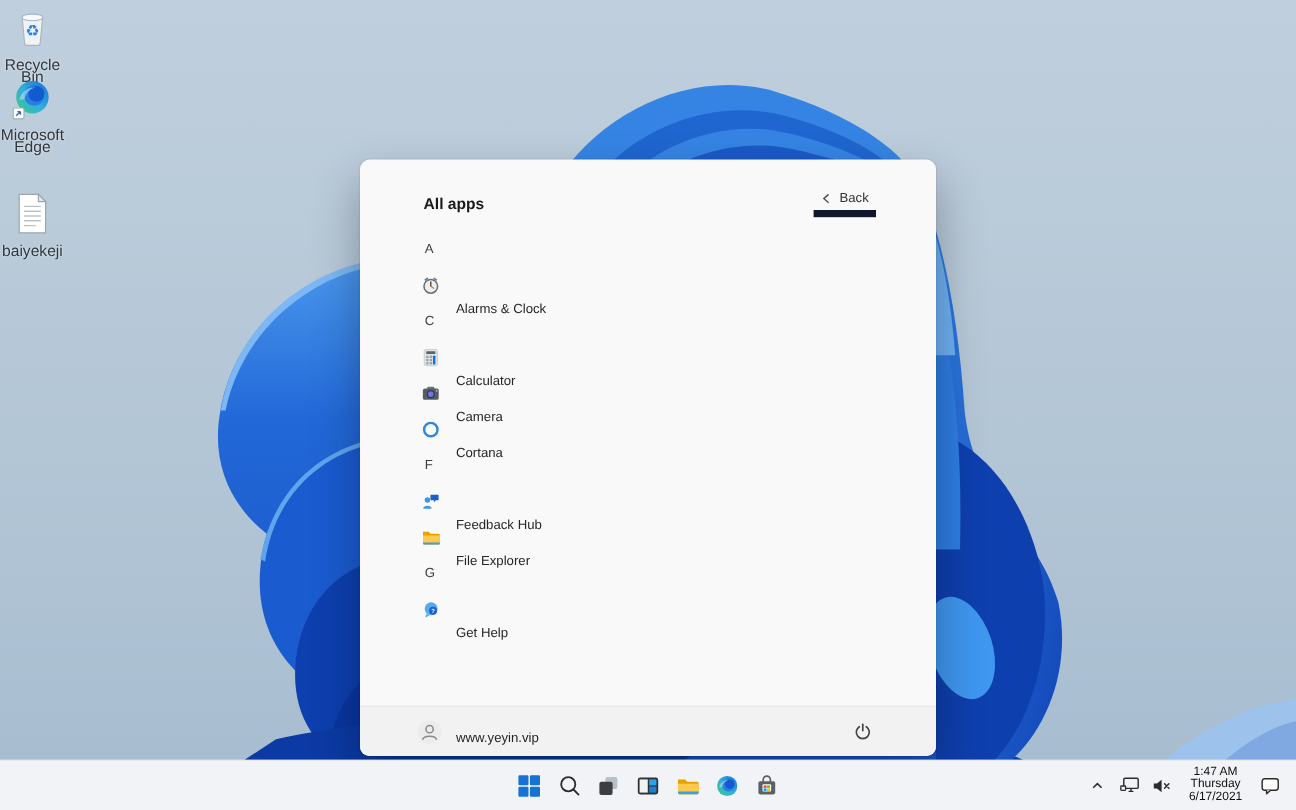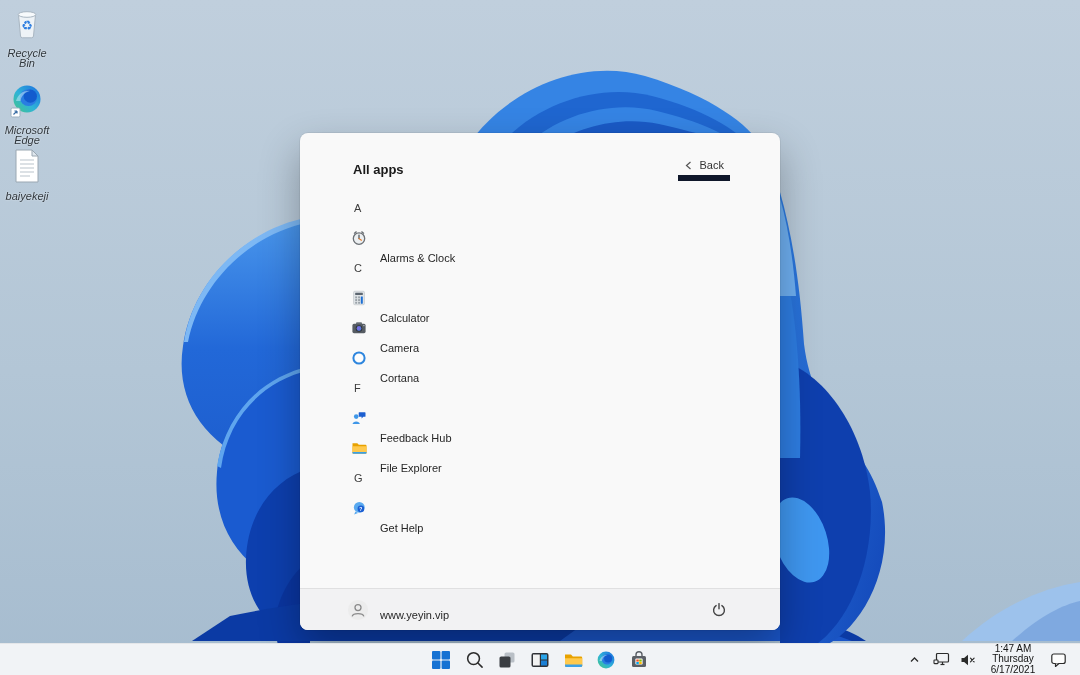--- a/index.html
+++ b/index.html
@@ -4,22 +4,22 @@
 <style>
   * { margin:0; padding:0; box-sizing:border-box; }
   html,body { width:1080px; height:675px; overflow:hidden; }
   body { font-family:"Liberation Sans", sans-serif; position:relative; background:#b4c6d6; }
 
   
   .wallpaper { position:absolute; inset:0; }
 
   
   .desktop-icon { position:absolute; width:54px; display:flex; flex-direction:column; align-items:center; gap:3px; cursor:default; }
-  .desktop-icon .dlabel { font-size:11px; line-height:10px; color:#30373d; text-align:center;
-    text-shadow:0 0 2px rgba(255,255,255,.75);font-style:italic; }
+  .desktop-icon .dlabel { font-size:13px; line-height:10px; color:#30373d; text-align:center;
+    text-shadow:0 0 2px rgba(255,255,255,.75); }
 
   
   .start-panel { position:absolute; left:300px; top:133px; width:480px; height:497px;
     background:#f9f9f9; border-radius:8px;
     box-shadow:0 18px 40px rgba(0,0,0,.30), 0 0 0 1px rgba(0,0,0,.05); }
   .panel-header { position:absolute; top:24px; left:53px; right:50px; height:24px;
     display:flex; justify-content:space-between; align-items:center; }
   .panel-title { font-size:13px; font-weight:bold; color:#1a1a1a;text-align:center; }
   .back-btn { display:flex; align-items:center; gap:7px; font-size:11px; color:#333;
     padding:2px 6px 4px 6px; border-bottom:6px solid #0f172a; cursor:pointer; }
@@ -31,21 +31,21 @@
   .app-label { font-size:11px; color:#262626;margin-top:40px; }
   .user-bar { position:absolute; left:0; right:0; bottom:0; height:42px;
     background:#f2f2f3; border-top:1px solid rgba(0,0,0,.07);
     border-radius:0 0 8px 8px; display:flex; align-items:center; padding:0 48px 0 47px; }
   .user-chip { display:flex; align-items:flex-end; cursor:pointer; }
   .user-name { font-size:11px; color:#262626; margin-left:11px; }
   .power-btn { margin-left:auto; width:26px; height:26px; display:flex; align-items:center;
     justify-content:center; border-radius:4px; cursor:pointer; }
 
   
-  .taskbar { position:absolute; left:0; right:0; bottom:0; height:32px;
+  .taskbar { position:absolute; left:0; right:0; bottom:0; height:42px;
     background:#f1f3f6; border-top:1px solid rgba(0,0,0,.05); }
   .tb-center { position:absolute; left:50%; transform:translateX(-50%); top:0; height:100%;
     display:flex; align-items:center; gap:7px; }
   .tb-btn { width:26px; height:26px; border-radius:4px; display:flex; align-items:center;
     justify-content:center; cursor:pointer; }
   .tray { position:absolute; right:10px; top:0; height:100%; display:flex; align-items:center; gap:3px; }
   .tray-btn { height:28px; min-width:24px; display:flex; align-items:center; justify-content:center;
     border-radius:4px; cursor:pointer; padding:0 2px; }
   .clock { font-size:10px; line-height:10.5px; color:#111; text-align:center; width:60px; }
 </style>
@@ -100,42 +100,42 @@
   <span>
     <svg width="34" height="36" viewBox="0 0 34 36">
       <path d="M8.5 10 L10.5 31 a2 2 0 0 0 2 1.8 h9 a2 2 0 0 0 2-1.8 L25.5 10 Z" fill="#eef3f7" stroke="#a9b6c2"></path>
       <ellipse cx="17" cy="9.5" rx="8.8" ry="2.8" fill="#f7fafc" stroke="#a9b6c2"></ellipse>
       <text x="17" y="25" font-size="13" fill="#2f7fe0" text-anchor="middle">♻</text>
     </svg>
   </span>
   <span class="dlabel">Recycle Bin</span>
 </div>
 
-<div class="desktop-icon" style="left:0;top:84px">
+<div class="desktop-icon" style="left:0;top:66px">
   <span>
     <svg width="34" height="34" viewBox="0 0 34 34">
       <defs>
         <linearGradient id="eg2" x1="0" y1="1" x2="1" y2="0">
           <stop offset="0" stop-color="#45c684"></stop>
             <stop offset=".45" stop-color="#2fb3d8"></stop>
             <stop offset="1" stop-color="#1b6ce0"></stop>
         </linearGradient>
       </defs>
       <circle cx="17" cy="15" r="13.5" fill="url(#eg2)"></circle>
       <circle cx="18.5" cy="13.5" r="8.6" fill="#2a7de1"></circle>
       <circle cx="20.3" cy="12.2" r="6.6" fill="#125bce"></circle>
       <path d="M6 17 C8 10 14 6 20 7 C15 8 11 12 10.5 17 Z" fill="#bfe8f7" opacity=".55"></path>
       <rect x="1" y="24" width="9" height="9" rx="1.5" fill="#fff" stroke="#9db0c0"></rect>
       <path d="M3.5 30.5 L7 27 M7 27 h-2.6 M7 27 v2.6" stroke="#3b6ea5" stroke-width="1.2" fill="none"></path>
     </svg>
   </span>
   <span class="dlabel">Microsoft Edge</span>
 </div>
 
-<div class="desktop-icon" style="left:0;top:148px">
+<div class="desktop-icon" style="left:0;top:160px">
   <span>
     <svg width="30" height="36" viewBox="0 0 30 36">
       <path d="M4 2 h16 l6 6 v26 H4 Z" fill="#fff" stroke="#9aa7b2"></path>
       <path d="M20 2 l6 6 h-6 Z" fill="#dfe7ee" stroke="#9aa7b2"></path>
       <g stroke="#b9c3cc" stroke-width="1.2">
         <path d="M8 12 h14 M8 16 h14 M8 20 h14 M8 24 h14 M8 28 h10"></path>
       </g>
     </svg>
   </span>
   <span class="dlabel">baiyekeji</span>

